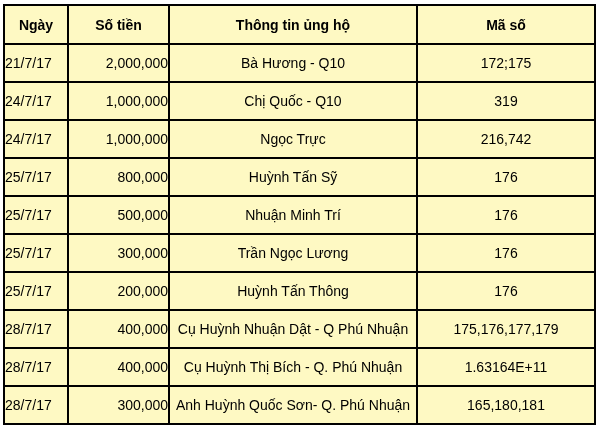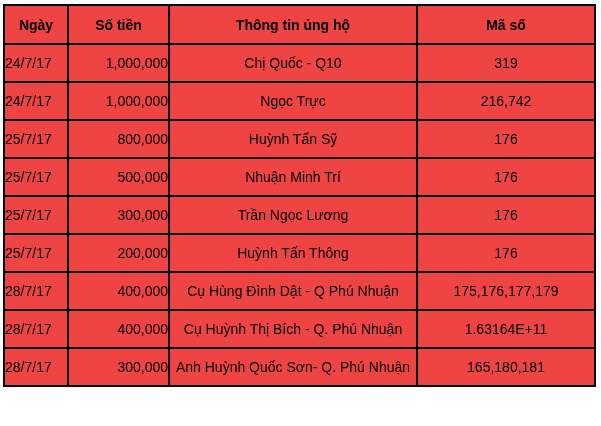--- a/index.html
+++ b/index.html
@@ -13,21 +13,21 @@
   }
   .table-wrap {
     position: absolute;
     left: 3px;
     top: 4px;
   }
   table.donation {
     border-collapse: collapse;
     table-layout: fixed;
     width: 591px;
-    background: #ef4444;
+    background: #fef9c3;
   }
   table.donation th,
   table.donation td {
     border: 2px solid #000000;
     font-size: 14px;
     vertical-align: middle;
     overflow: hidden;
     white-space: nowrap;
     padding: 0;
   }
@@ -60,20 +60,26 @@
     <thead>
       <tr>
         <th>Ngày</th>
         <th>Số tiền</th>
         <th>Thông tin ủng hộ</th>
         <th>Mã số</th>
       </tr>
     </thead>
     <tbody id="table-body">
 
+    <tr>
+          <td class="col-date">21/7/17</td>
+          <td class="col-amount">2,000,000</td>
+          <td class="col-info">Bà Hương - Q10</td>
+          <td class="col-code">172;175</td>
+        </tr>
         <tr>
           <td class="col-date">24/7/17</td>
           <td class="col-amount">1,000,000</td>
           <td class="col-info">Chị Quốc - Q10</td>
           <td class="col-code">319</td>
         </tr>
         <tr>
           <td class="col-date">24/7/17</td>
           <td class="col-amount">1,000,000</td>
           <td class="col-info">Ngọc Trực</td>
@@ -99,21 +105,21 @@
         </tr>
         <tr>
           <td class="col-date">25/7/17</td>
           <td class="col-amount">200,000</td>
           <td class="col-info">Huỳnh Tấn Thông</td>
           <td class="col-code">176</td>
         </tr>
         <tr>
           <td class="col-date">28/7/17</td>
           <td class="col-amount">400,000</td>
-          <td class="col-info">Cụ Hùng Đình Dật - Q Phú Nhuận</td>
+          <td class="col-info">Cụ Huỳnh Nhuận Dật - Q Phú Nhuận</td>
           <td class="col-code">175,176,177,179</td>
         </tr>
         <tr>
           <td class="col-date">28/7/17</td>
           <td class="col-amount">400,000</td>
           <td class="col-info">Cụ Huỳnh Thị Bích - Q. Phú Nhuận</td>
           <td class="col-code">1.63164E+11</td>
         </tr>
         <tr>
           <td class="col-date">28/7/17</td>

